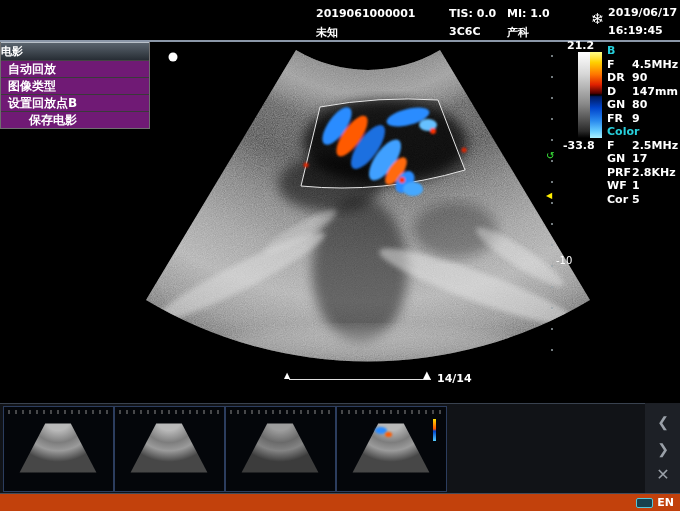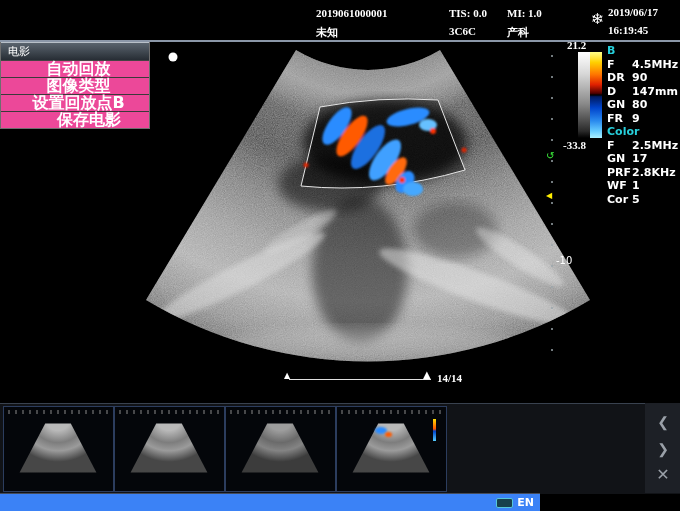--- a/index.html
+++ b/index.html
@@ -1,30 +1,30 @@
 <!DOCTYPE html>
 <html><head>
 <meta charset="utf-8">
 <style>
   html,body{margin:0;padding:0;background:#000;}
   body{width:680px;height:511px;position:relative;overflow:hidden;
        font-family:"DejaVu Sans","Liberation Sans",sans-serif;color:#fff;}
   .abs{position:absolute;}
-  .t{font-size:11px;font-weight:bold;white-space:nowrap;font-family:Liberation Serif, serif;}
+  .t{font-size:11px;font-weight:bold;white-space:nowrap;}
   .t10{font-size:10px;font-weight:normal;white-space:nowrap;}
   
   #topbar{left:0;top:0;width:680px;height:40px;background:#000;}
   #divider{left:0;top:40px;width:680px;height:2px;background:#8b97a8;}
   
   #menu{left:0;top:42px;width:148px;background:#070707;border:1px solid #6e6e6e;border-top:none;}
-  .menu-header{height:17px;line-height:17px;padding-left:7px;
+  .menu-header{height:17px;line-height:17px;
      background:linear-gradient(#5a646e,#272d34);border-top:1px solid #b8c0c8;
-     border-bottom:1px solid #444;font-size:11px;font-weight:normal;}
+     border-bottom:1px solid #444;font-size:11px;font-weight:bold;}
   .menu-row{position:relative;height:16px;line-height:16px;padding-left:7px;
-     border-bottom:1px solid #3a3a3a;font-size:16px;font-weight:bold;background:#ec4899;text-align:center;}
+     border-bottom:1px solid #3a3a3a;font-size:12px;font-weight:bold;background:#701a75;}
   .menu-row:last-child{border-bottom:none;padding-left:28px;}
   .menu-val{position:absolute;right:9px;top:16px;}
   
   .cyan{color:#27d0dc;}
   .prow{height:13.5px;line-height:13.5px;font-size:11px;font-weight:bold;white-space:nowrap;}
   .plabel{display:inline-block;min-width:25px;}
   
   #graybar{left:578px;top:52px;width:12px;height:86px;background:linear-gradient(#ffffff,#d8d8d8 25%,#8a8a8a 60%,#2a2a2a 92%,#000);}
   #colbar{left:590px;top:52px;width:12px;height:86px;
      background:linear-gradient(#ffff88 0%,#ffd000 12%,#ff7700 26%,#e02000 38%,#500000 48%,#000 50%,#001a60 52%,#0044cc 65%,#2a8aee 80%,#66ccff 92%,#aaf0ff 100%);}
@@ -38,21 +38,21 @@
   .thumb{position:absolute;top:2px;width:109px;height:84px;background:#04060a;border:1px solid #2c3d5e;overflow:hidden;}
   .minifan{position:absolute;left:14px;top:14px;width:80px;height:60px;
      background:radial-gradient(ellipse 70% 80% at 50% 0%, #b9b9b9 20%, #7d7d7d 45%, #9b9b9b 62%, #474747 85%);
      clip-path:polygon(34% 4%,66% 4%,98% 86%,2% 86%);}
   .tinyrow{position:absolute;left:4px;top:3px;width:100px;height:4px;opacity:.5;
      background:repeating-linear-gradient(90deg,#8a8a8a 0 2px,transparent 2px 7px);}
   .speck{position:absolute;border-radius:50%;filter:blur(1px);}
   #navcol{left:645px;top:403px;width:35px;height:90px;background:#1d2026;}
   .navbtn{position:absolute;left:9px;width:18px;height:18px;color:#9aa0a8;font-size:14px;font-weight:bold;text-align:center;line-height:18px;}
   
-  #statusbar{left:0;top:493px;width:540px;height:18px;background:#3b82f6;border-top:1px solid #454c5a;}
+  #statusbar{left:0;top:493px;width:680px;height:18px;background:#c2410c;border-top:1px solid #454c5a;}
   #kbicon{position:absolute;right:27px;top:4px;width:15px;height:8px;border:1px solid #56c6da;border-radius:2px;background:#17414e;}
   #lang{position:absolute;right:6px;top:2px;font-size:11px;font-weight:bold;}
 </style>
 </head>
 <body>
 
 <div id="topbar" class="abs">
   <span class="abs t" style="left:316px;top:7px">2019061000001</span>
   <span class="abs t" style="left:316px;top:25px">未知</span>
   <span class="abs t" style="left:449px;top:7px">TIS: 0.0</span>

